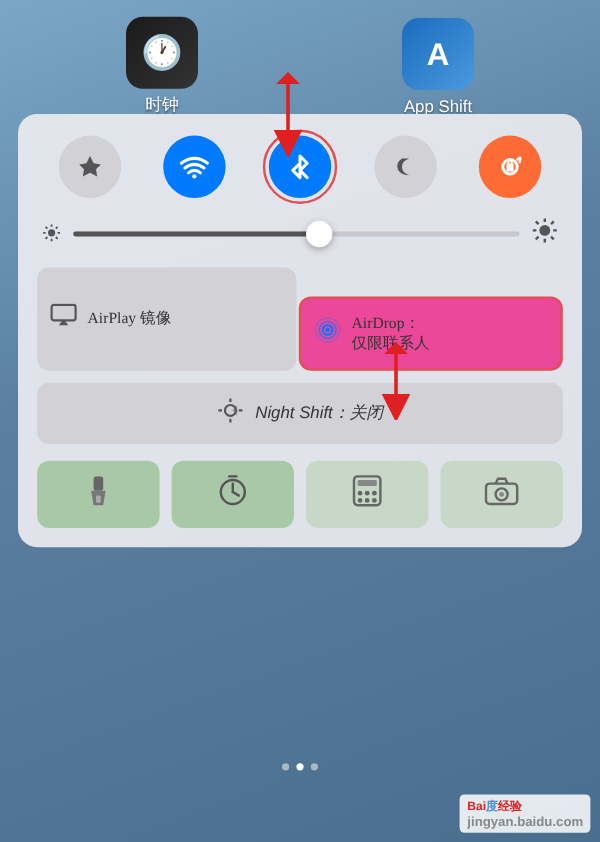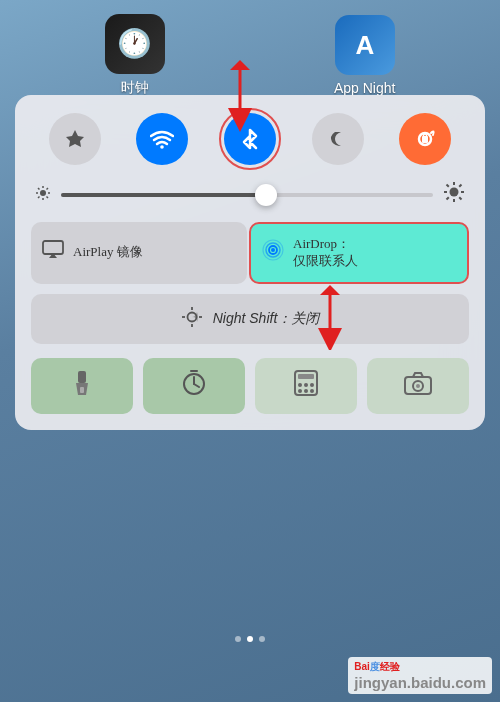--- a/index.html
+++ b/index.html
@@ -164,21 +164,22 @@
       border-radius: 10px;
       padding: 12px 10px;
       display: flex;
       align-items: center;
       gap: 8px;
       cursor: pointer;
     }
 
     .feature-btn.highlighted {
       border: 2.5px solid #e05050;
-      background: #5eead4;
+      background: #ec4899;
+      margin-top: 24px;
     }
 
     .feature-icon { font-size: 20px; color: #555; }
     .feature-icon.blue { color: #007aff; }
 
     .feature-text {
       font-size: 13px;
       color: #333;
       font-weight: 500;
       line-height: 1.3;
@@ -275,21 +276,21 @@
   <div class="app-icon-wrapper">
     <div class="app-icon clock">🕐</div>
     <span class="app-label">时钟</span>
   </div>
   <div class="app-icon-wrapper">
     <div class="app-icon appstore">
       <svg width="36" height="36" viewBox="0 0 36 36">
         <text x="18" y="27" text-anchor="middle" font-size="26" fill="white" font-weight="bold">A</text>
       </svg>
     </div>
-    <span class="app-label">App Night</span>
+    <span class="app-label">App Shift</span>
   </div>
 </div>
 
 <div class="control-center">
 
   <div class="toggle-row">
 
     <div class="toggle-btn inactive">
       <svg width="22" height="22" viewBox="0 0 22 22" fill="#555">
         <path d="M11 2 L14 8 L20 9 L16 13 L17 19 L11 16 L5 19 L6 13 L2 9 L8 8 Z" fill="#555"></path>
@@ -468,14 +469,14 @@
 
 <div class="page-dots">
   <div class="dot"></div>
   <div class="dot active"></div>
   <div class="dot"></div>
 </div>
 
 <div class="watermark">
   <span>Bai<span style="color:#4a90e2">度</span>经验</span>
   <br>
-  <span style="color:#888; font-size:15px;">jingyan.baidu.com</span>
+  <span style="color:#888; font-size:11px;">jingyan.baidu.com</span>
 </div>
 
 </body></html>

